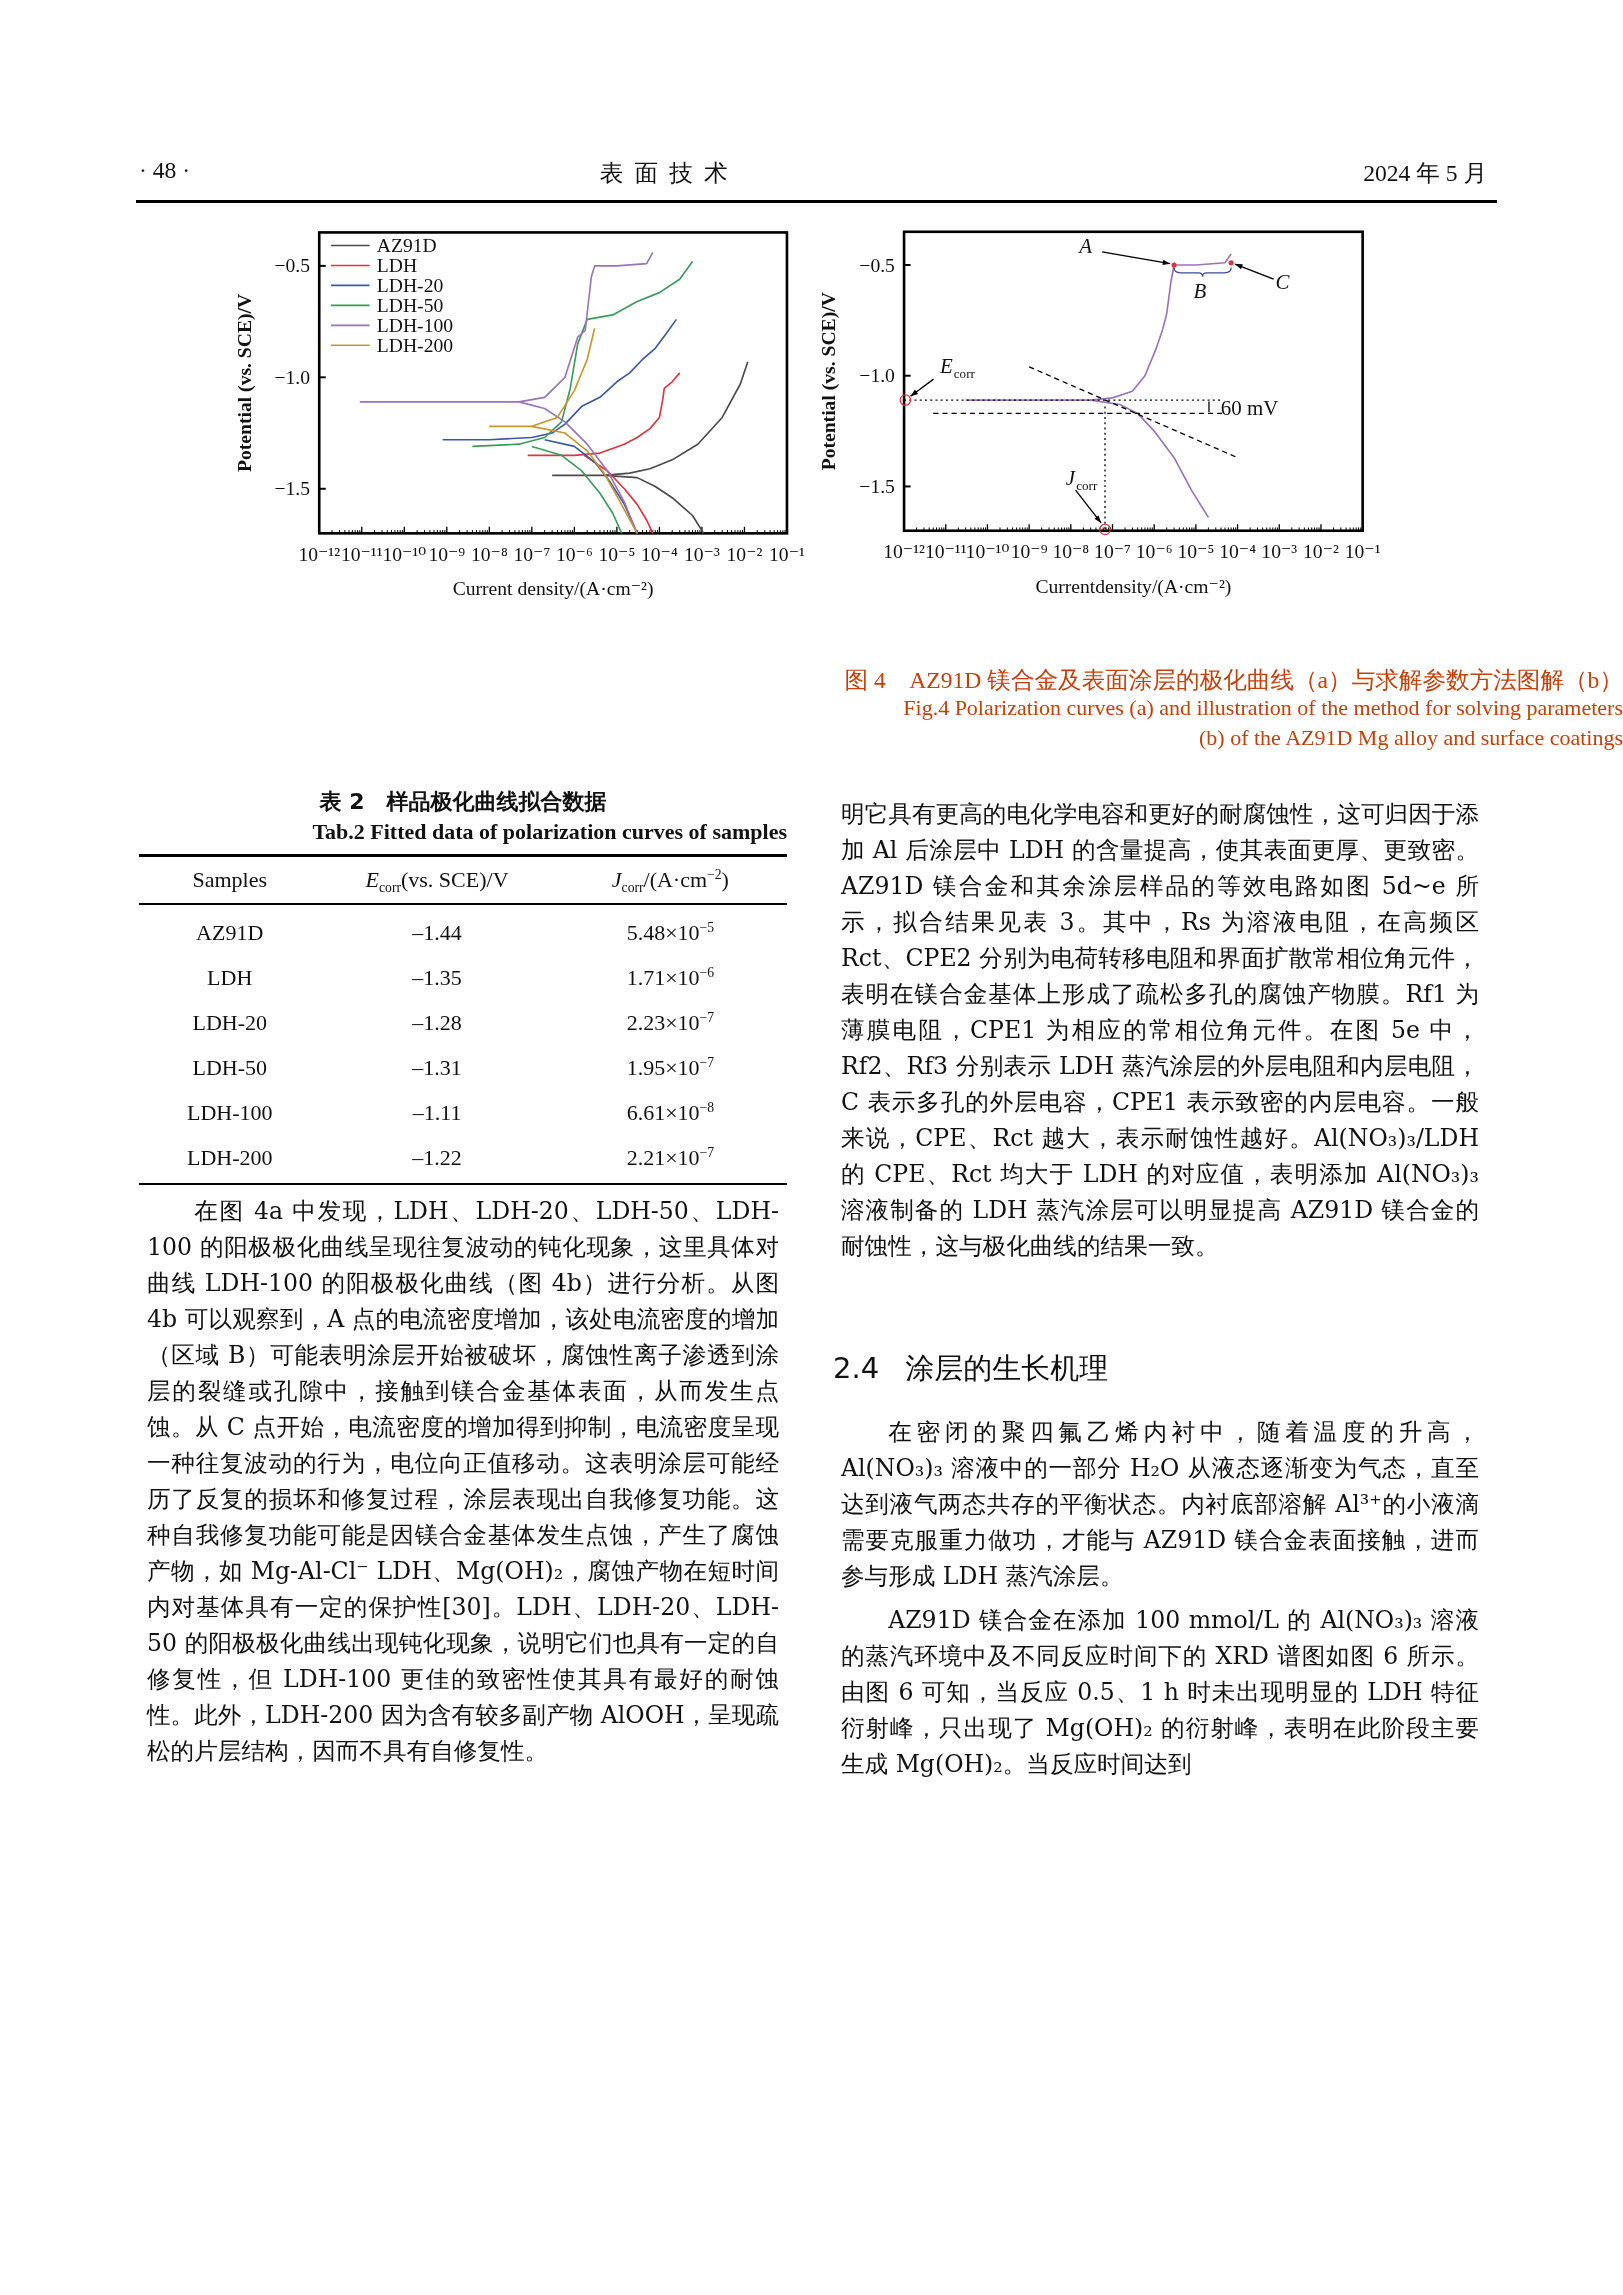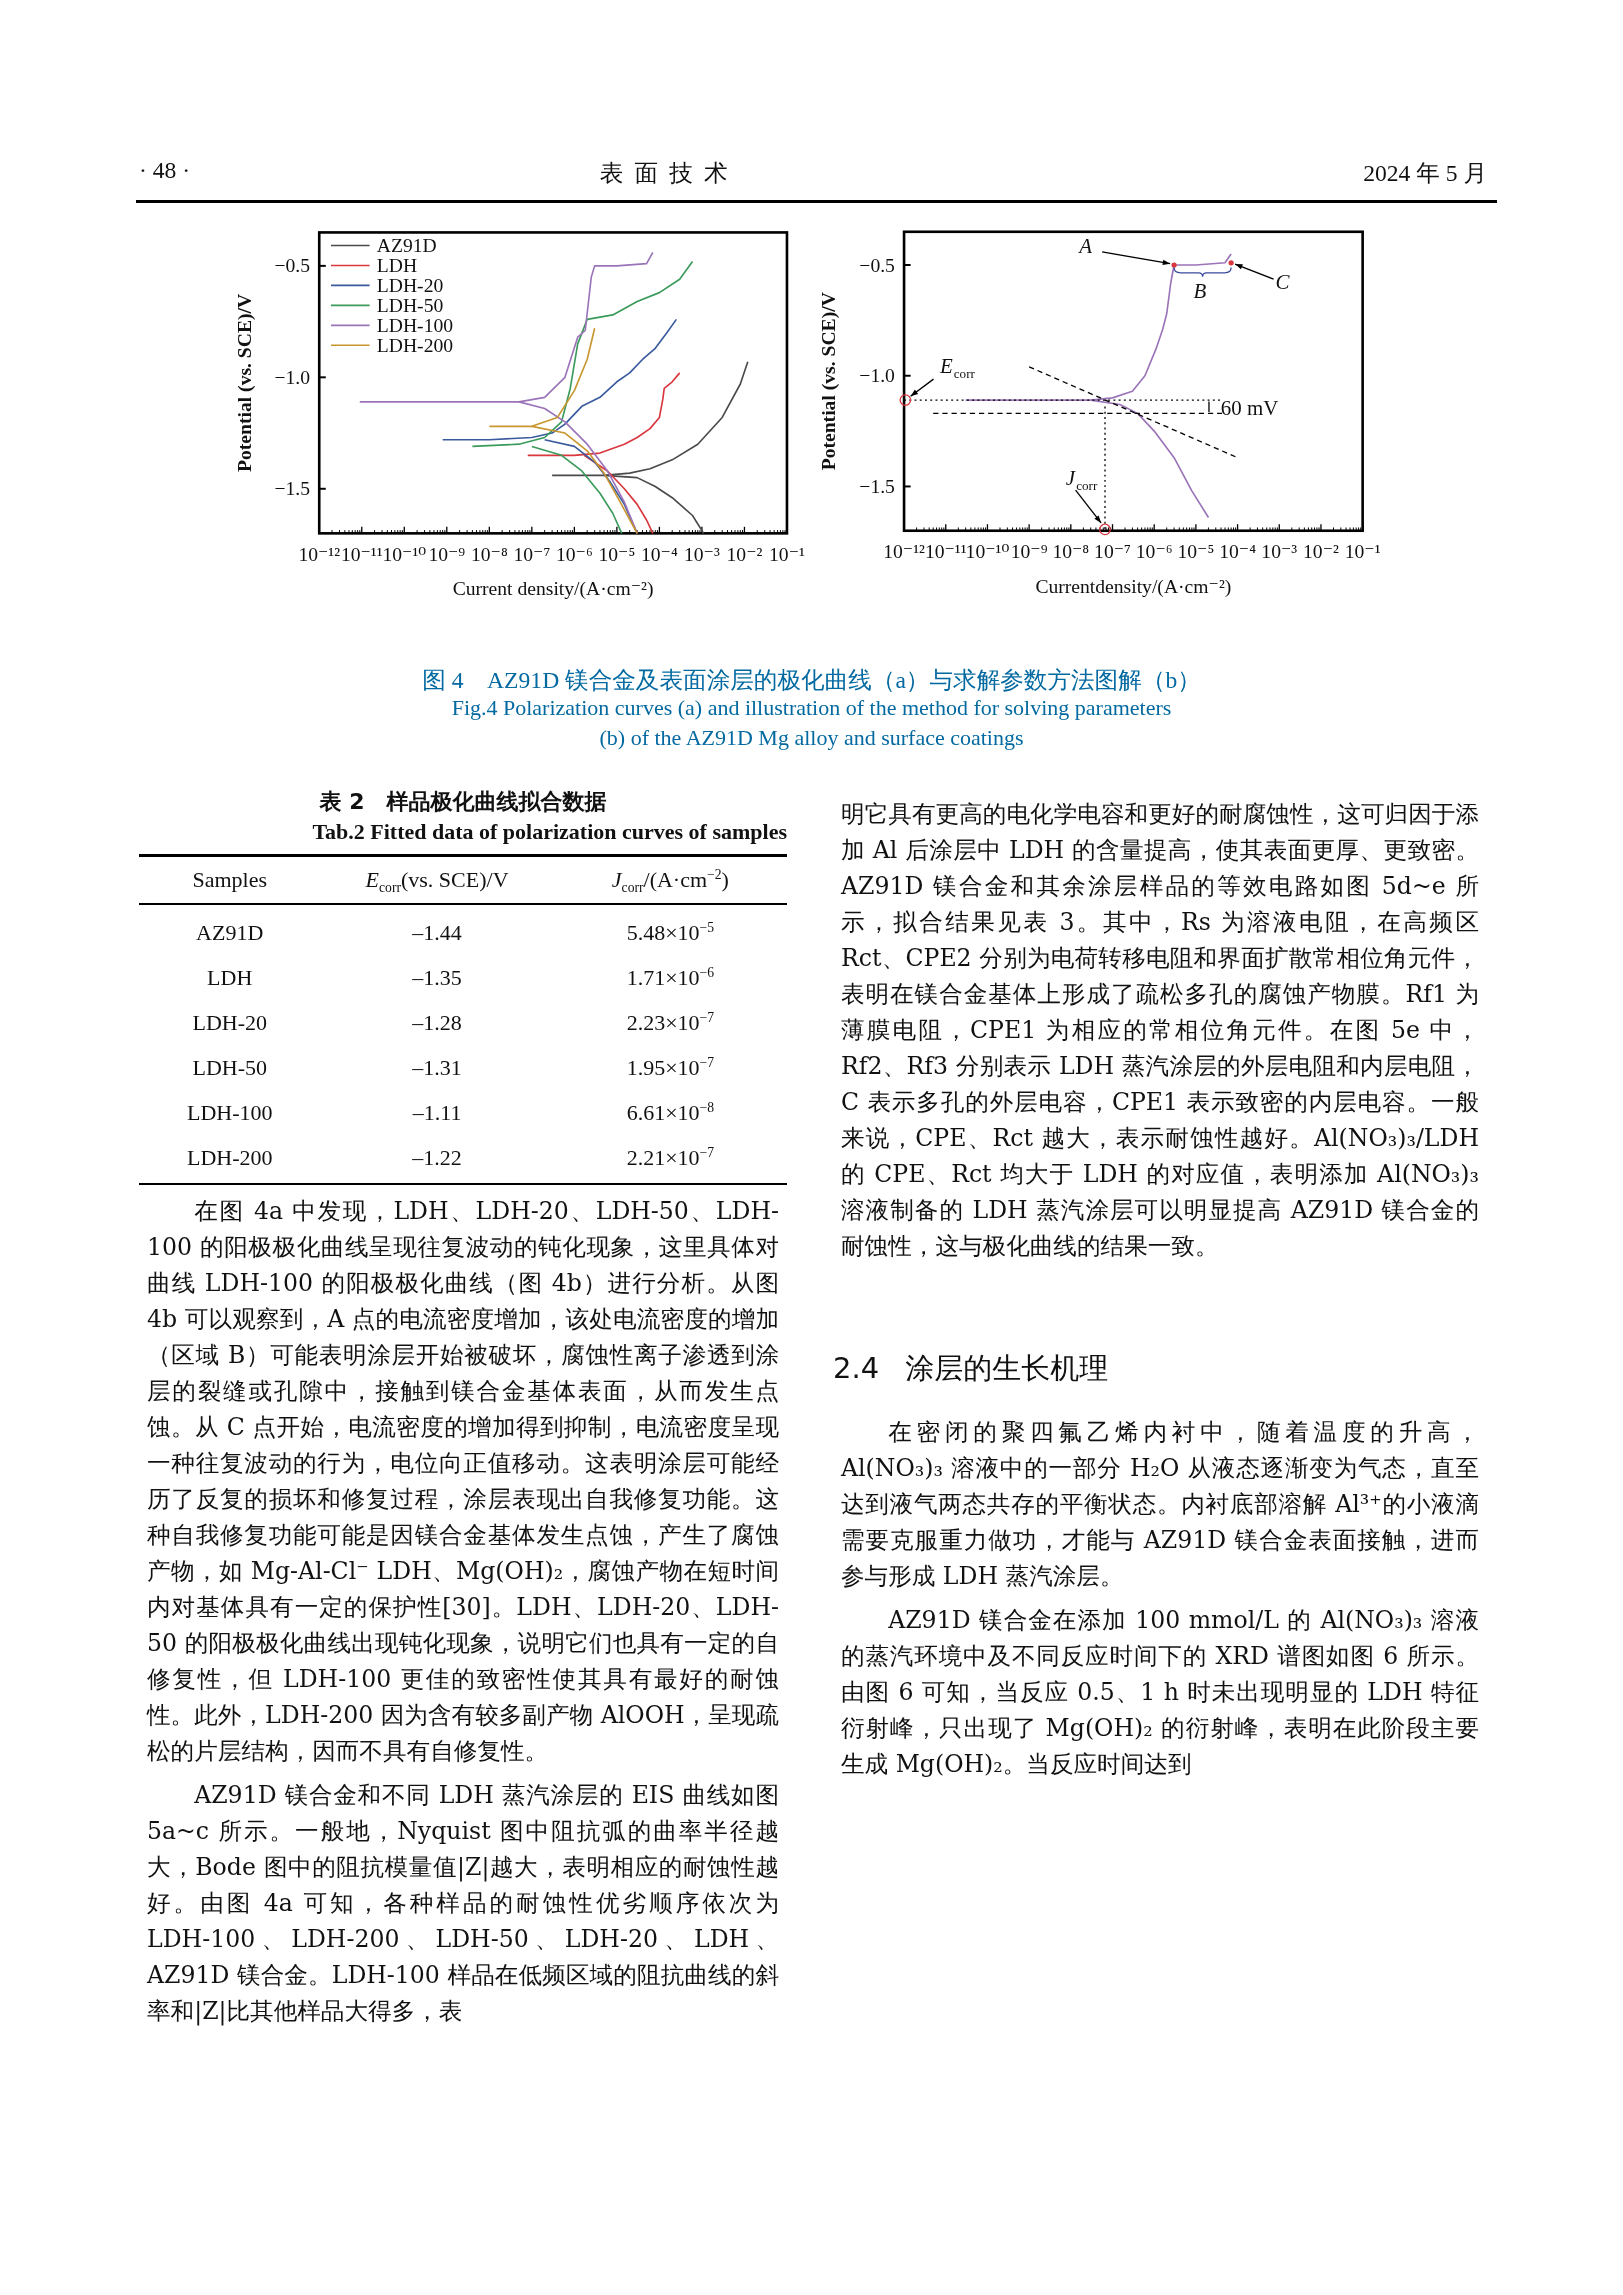--- a/index.html
+++ b/index.html
@@ -1,21 +1,21 @@
 <!DOCTYPE html>
 <html style="font-size:10.5px"><head>
 <meta charset="utf-8">
 <style>
   html,body{margin:0;padding:0;background:#fff;}
   body{width:1623px;height:2295px;position:relative;font-family:"DejaVu Serif","Liberation Serif",serif;color:#111;overflow:hidden;}
   .abs{position:absolute;}
   .hdr{top:157px;font-size:23.6px;font-family:"Liberation Serif","DejaVu Serif",serif;}
   .hdr-rule{left:136px;width:1361px;top:200px;height:3.3px;background:#000;}
   svg text{font-family:"Liberation Serif","DejaVu Serif",serif;}
-  .caption{left:0;width:1623px;text-align:center;font-family:"Liberation Serif","DejaVu Serif",serif;color:#0369a1;}
+  .caption{left:0;width:1623px;text-align:right;font-family:"Liberation Serif","DejaVu Serif",serif;color:#c2410c;}
   .cap-cn{top:664px;font-size:23.6px;}
   .cap-en1{top:695px;font-size:22px;}
   .cap-en2{top:725px;font-size:22px;}
   .tab-title-cn{left:139px;width:648px;top:787px;text-align:center;font-size:22px;font-weight:bold;font-family:"DejaVu Sans","Liberation Sans",sans-serif;}
   .tab-title-en{left:139px;width:648px;top:819px;text-align:right;font-size:22px;font-weight:bold;font-family:"Liberation Serif",serif;}
   table.t2{position:absolute;left:139px;top:854px;width:648px;border-collapse:collapse;font-family:Liberation Serif, serif;font-size:22px;}
   table.t2 th{font-weight:normal;height:44px;border-top:3.3px solid #000;border-bottom:2px solid #000;}
   table.t2 td{height:43px;text-align:center;}
   table.t2 tbody tr:first-child td{padding-top:6.5px;}
   table.t2 tbody tr:last-child td{border-bottom:2.6px solid #000;padding-bottom:3.9px;}
@@ -382,21 +382,20 @@
       <tr>
         <td>LDH-200</td>
         <td>–1.22</td>
         <td><span>2.21×10</span><sup>−7</sup></td>
       </tr>
     </tbody>
 </table>
 
 <div class="abs col left-col">
   <p>在图 4a 中发现，LDH、LDH-20、LDH-50、LDH-100 的阳极极化曲线呈现往复波动的钝化现象，这里具体对曲线 LDH-100 的阳极极化曲线（图 4b）进行分析。从图 4b 可以观察到，A 点的电流密度增加，该处电流密度的增加（区域 B）可能表明涂层开始被破坏，腐蚀性离子渗透到涂层的裂缝或孔隙中，接触到镁合金基体表面，从而发生点蚀。从 C 点开始，电流密度的增加得到抑制，电流密度呈现一种往复波动的行为，电位向正值移动。这表明涂层可能经历了反复的损坏和修复过程，涂层表现出自我修复功能。这种自我修复功能可能是因镁合金基体发生点蚀，产生了腐蚀产物，如 Mg-Al-Cl⁻ LDH、Mg(OH)₂，腐蚀产物在短时间内对基体具有一定的保护性[30]。LDH、LDH-20、LDH-50 的阳极极化曲线出现钝化现象，说明它们也具有一定的自修复性，但 LDH-100 更佳的致密性使其具有最好的耐蚀性。此外，LDH-200 因为含有较多副产物 AlOOH，呈现疏松的片层结构，因而不具有自修复性。</p>
-  <p>AZ91D 镁合金和不同 LDH 蒸汽涂层的 EIS 曲线如图 5a~c 所示。一般地，Nyquist 图中阻抗弧的曲率半径越大，Bode 图中的阻抗模量值|Z|越大，表明相应的耐蚀性越好。由图 4a 可知，各种样品的耐蚀性优劣顺序依次为 LDH-100、LDH-200、LDH-50、LDH-20、LDH、AZ91D 镁合金。LDH-100 样品在低频区域的阻抗曲线的斜率和|Z|比其他样品大得多，表</p>
 </div>
 
 <div class="abs col right-col-a">
   <p class="noindent">明它具有更高的电化学电容和更好的耐腐蚀性，这可归因于添加 Al 后涂层中 LDH 的含量提高，使其表面更厚、更致密。AZ91D 镁合金和其余涂层样品的等效电路如图 5d~e 所示，拟合结果见表 3。其中，Rs 为溶液电阻，在高频区 Rct、CPE2 分别为电荷转移电阻和界面扩散常相位角元件，表明在镁合金基体上形成了疏松多孔的腐蚀产物膜。Rf1 为薄膜电阻，CPE1 为相应的常相位角元件。在图 5e 中，Rf2、Rf3 分别表示 LDH 蒸汽涂层的外层电阻和内层电阻，C 表示多孔的外层电容，CPE1 表示致密的内层电容。一般来说，CPE、Rct 越大，表示耐蚀性越好。Al(NO₃)₃/LDH 的 CPE、Rct 均大于 LDH 的对应值，表明添加 Al(NO₃)₃ 溶液制备的 LDH 蒸汽涂层可以明显提高 AZ91D 镁合金的耐蚀性，这与极化曲线的结果一致。</p>
 </div>
 <div class="abs sec-head">
   <span class="num">2.4</span><span>涂层的生长机理</span>
 </div>
 <div class="abs col right-col-b">
   <p>在密闭的聚四氟乙烯内衬中，随着温度的升高，Al(NO₃)₃ 溶液中的一部分 H₂O 从液态逐渐变为气态，直至达到液气两态共存的平衡状态。内衬底部溶解 Al³⁺的小液滴需要克服重力做功，才能与 AZ91D 镁合金表面接触，进而参与形成 LDH 蒸汽涂层。</p>

